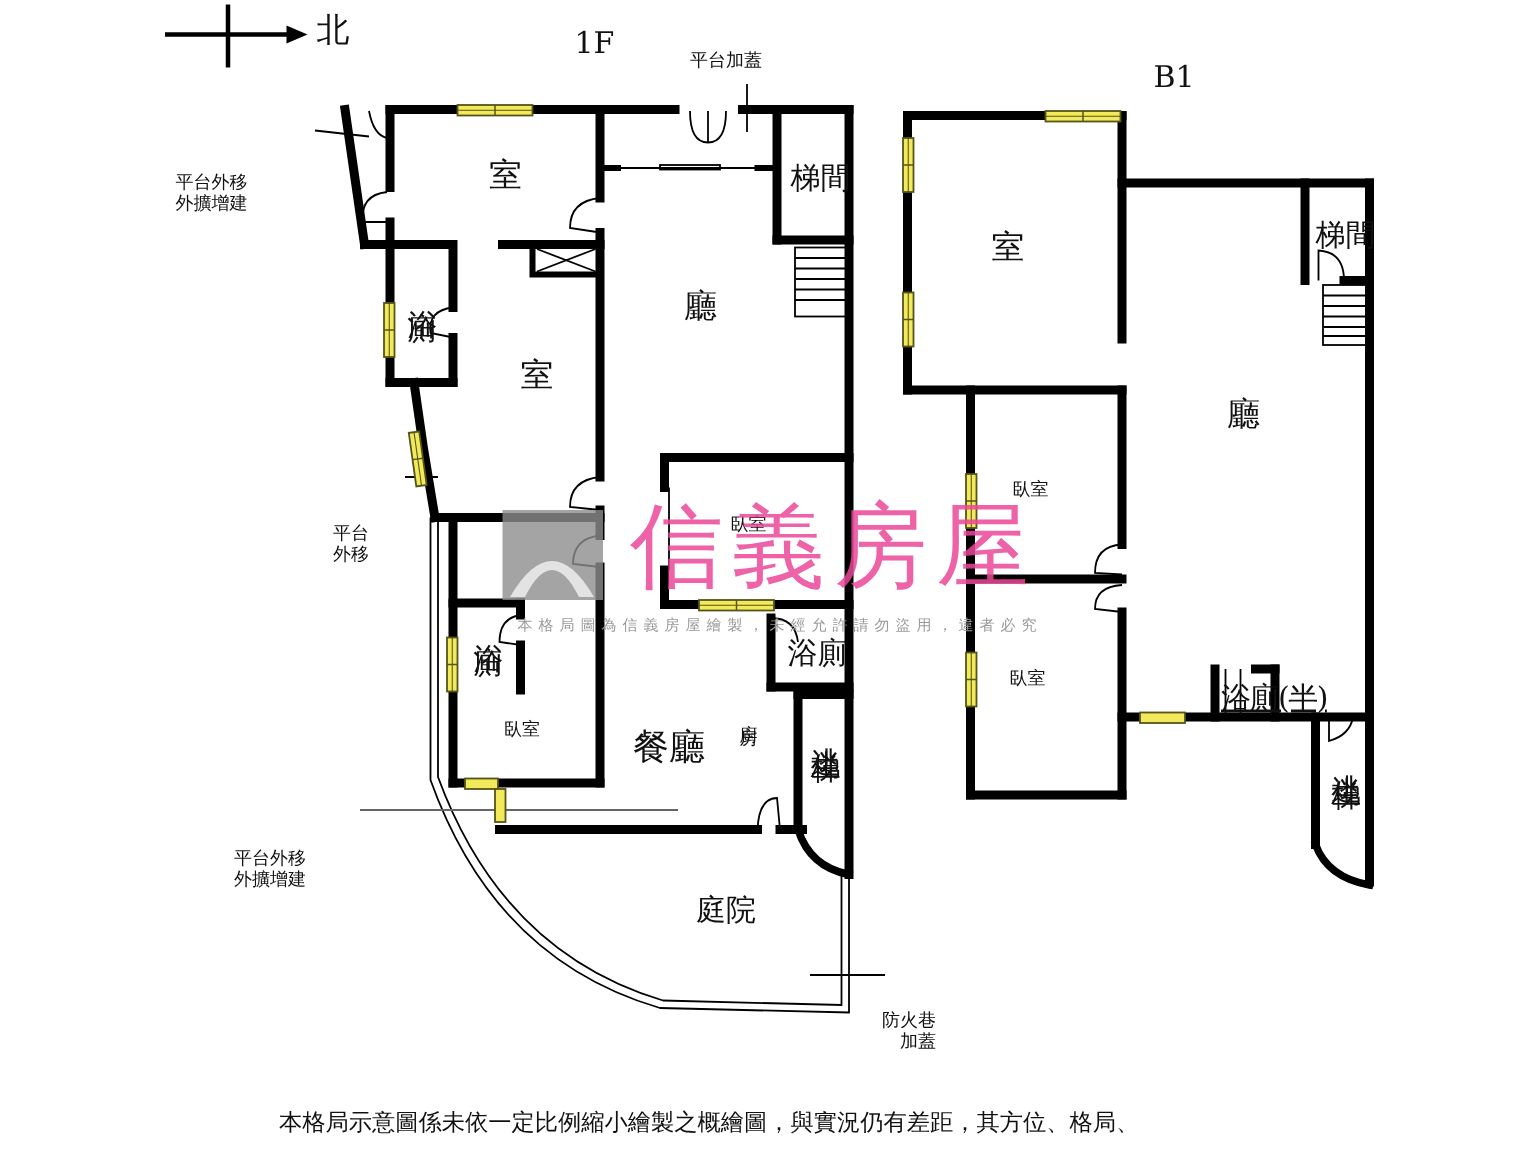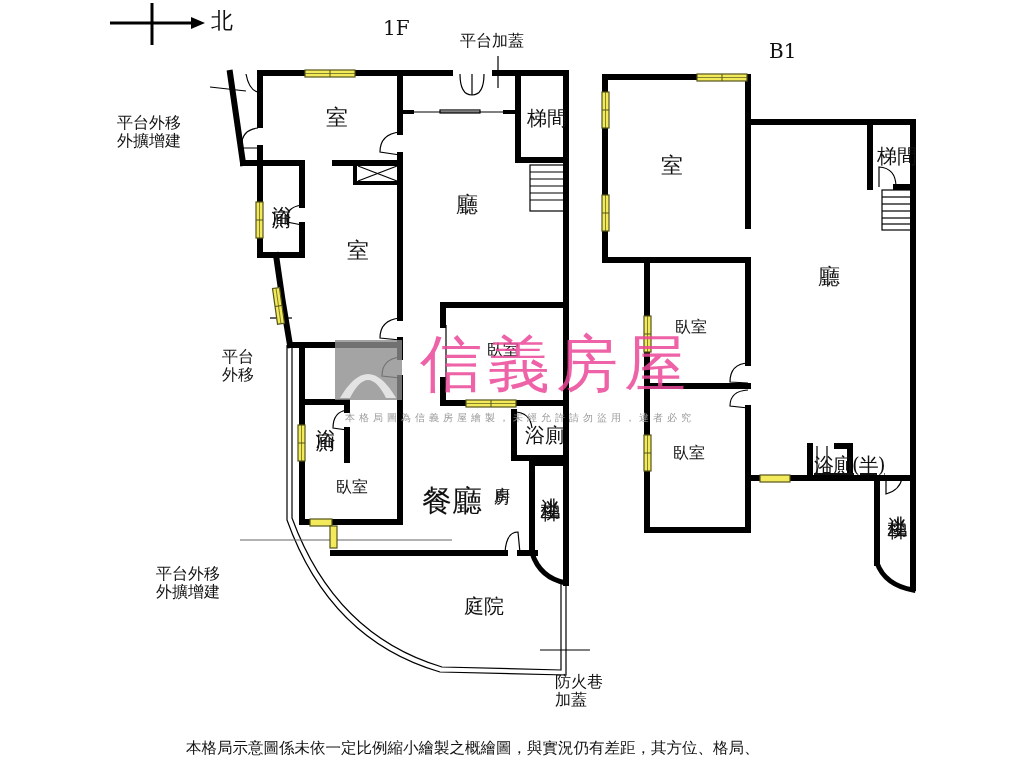--- a/index.html
+++ b/index.html
@@ -3,23 +3,23 @@
 <meta charset="utf-8">
 <style>
   html, body { margin: 0; padding: 0; background: #ffffff; }
   body { width: 1024px; height: 768px; position: relative; overflow: hidden;
          font-family: "DejaVu Serif", "Liberation Serif", serif; color: #111; }
   .plan { position: absolute; left: 0; top: 0; width: 1024px; height: 768px; }
   .lbl { position: absolute; white-space: nowrap; line-height: 1; color: #111;
          font-family: "DejaVu Serif", "Liberation Serif", serif; }
   .lbl.v { writing-mode: vertical-rl; letter-spacing: 2px; }
   .s15 { font-size: 20px; }
-  .s20 { font-size: 16px; font-family: Liberation Mono, monospace; }
+  .s20 { font-size: 12px; }
   .s22 { font-size: 22px; }
-  .s24 { font-size: 30px; }
+  .s24 { font-size: 24px; }
   .s28 { font-size: 20px; }
   .multi { white-space: pre; line-height: 1.15; margin-top: 48px; }
   .wm-main { position: absolute; left: 420px; top: 333px; font-size: 62px; color: #ec4899;
              opacity: .85; letter-spacing: 6px; font-family: "DejaVu Sans", sans-serif; line-height: 1; }
   .wm-sub { position: absolute; left: 345px; top: 413px; font-size: 10px; color: #9a9a9a;
             letter-spacing: 4px; font-family: "DejaVu Sans", sans-serif; line-height: 1; }
   .disclaimer { position: absolute; left: 186px; top: 691px; width: 740px; font-size: 15.5px;
                 line-height: 23px; white-space: pre; color: #111;
                 font-family: "DejaVu Serif", "Liberation Serif", serif; }
 </style>
@@ -208,21 +208,21 @@
 <span class="lbl s22" style="left:211px;top:10px;">北</span>
 
 <span class="lbl s28" style="left:383px;top:18px;">1F</span>
 <span class="lbl s20" style="left:460px;top:34px;">平台加蓋</span>
 <span class="lbl s20 multi" style="left:117px;top:67px;">平台外移
 外擴增建</span>
 <span class="lbl s20 multi" style="left:222px;top:301px;">平台
 外移</span>
 <span class="lbl s20 multi" style="left:156px;top:518px;">平台外移
 外擴增建</span>
-<span class="lbl s20 multi" style="left:555px;top:626px;text-align:left;">防火巷
+<span class="lbl s20 multi" style="left:588px;top:626px;text-align:right;">防火巷
 加蓋</span>
 
 <span class="lbl s22" style="left:326px;top:107px;">室</span>
 <span class="lbl s15 v" style="left:272px;top:190px;">浴廁</span>
 <span class="lbl s22" style="left:347px;top:240px;">室</span>
 <span class="lbl s22" style="left:456px;top:194px;">廳</span>
 <span class="lbl s15" style="left:527px;top:108px;">梯間</span>
 <span class="lbl s20" style="left:487px;top:343px;">臥室</span>
 <span class="lbl s15" style="left:525px;top:425px;">浴廁</span>
 <span class="lbl s15 v" style="left:316px;top:413px;">浴廁</span>

